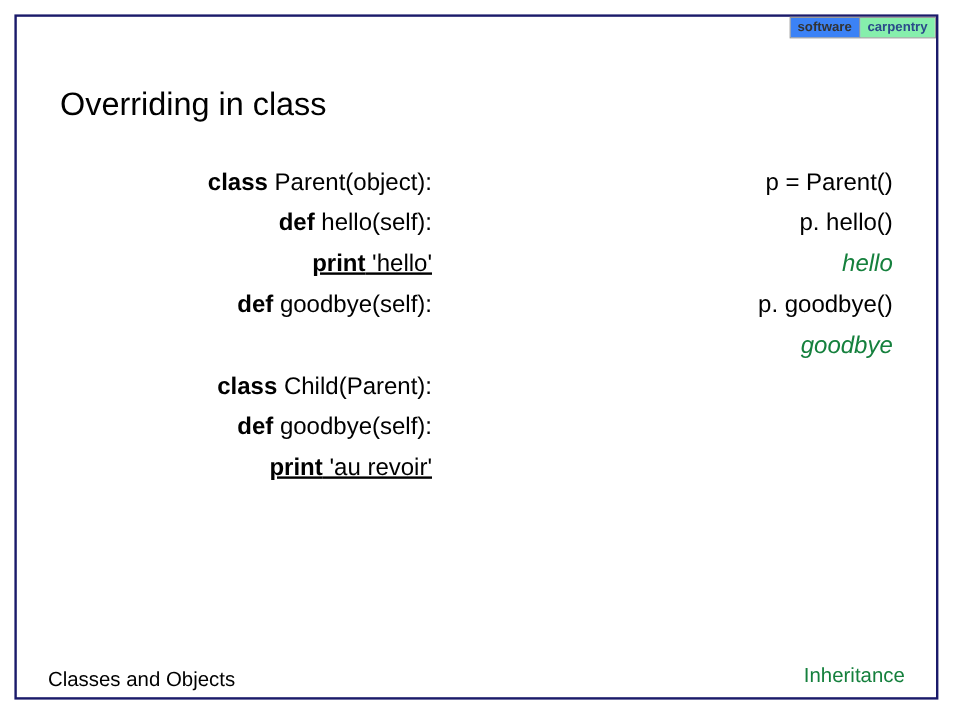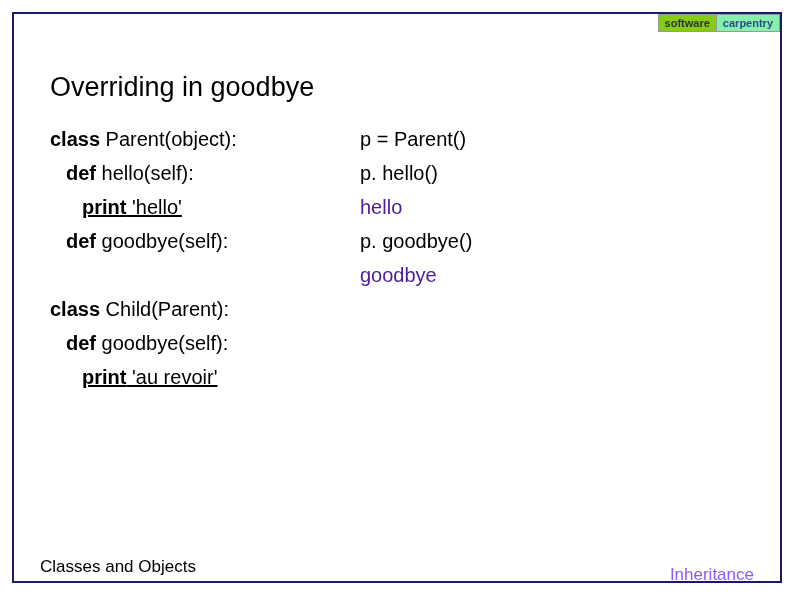--- a/index.html
+++ b/index.html
@@ -31,21 +31,21 @@
       align-items: flex-end;
     }
     .logo-main {
       display: flex;
       border: 1px solid #999;
       font-size: 11px;
       font-weight: bold;
       font-family: Arial, sans-serif;
     }
     .logo-software {
-      background: #84cc16;
+      background: #3b82f6;
       color: #333;
       padding: 2px 6px;
       border-right: 1px solid #999;
     }
     .logo-carpentry {
       background: #86efac;
       color: #2a4a8a;
       padding: 2px 6px;
     }
     .logo-sub {
@@ -57,24 +57,25 @@
     .slide-title {
       position: absolute;
       top: 72px;
       left: 50px;
       font-size: 27px;
       font-weight: normal;
       color: #000;
     }
     .content {
       position: absolute;
-      top: 122px;
+      top: 135px;
       left: 50px;
       right: 50px;
       display: flex;
+      text-align: right;
     }
     .left-col {
       width: 310px;
     }
     .right-col {
       flex: 1;
     }
     .code-line {
       font-size: 20px;
       line-height: 34px;
@@ -85,54 +86,55 @@
       font-weight: bold;
     }
     .indent-1 {
       padding-left: 16px;
     }
     .indent-2 {
       padding-left: 32px;
       text-decoration: underline;
     }
     .output {
-      color: #4c1d95;
+      font-style: italic;
+      color: #15803d;
     }
     .gap {
       height: 34px;
     }
     .footer-left {
       position: absolute;
       bottom: 18px;
       left: 40px;
       font-size: 17px;
       color: #000;
     }
     .footer-right {
       position: absolute;
-      bottom: 10px;
+      bottom: 22px;
       right: 40px;
       font-size: 17px;
-      color: #8b5cf6;
+      color: #15803d;
     }
   </style>
 </head>
 <body>
 
 <div class="slide-frame"></div>
 
 <div class="logo">
   <div class="logo-main">
     <span class="logo-software">software</span>
     <span class="logo-carpentry">carpentry</span>
   </div>
   <div class="logo-sub"></div>
 </div>
 
-<div class="slide-title">Overriding in goodbye</div>
+<div class="slide-title">Overriding in class</div>
 
 <div class="content">
   <div class="left-col">
     <div class="code-line"><span class="bold">class</span><span> Parent(object):</span></div>
     <div class="code-line indent-1"><span class="bold">def</span><span> hello(self):</span></div>
     <div class="code-line indent-2"><span class="bold">print</span><span> 'hello'</span></div>
     <div class="code-line indent-1"><span class="bold">def</span><span> goodbye(self):</span></div>
     <div class="gap"></div>
     <div class="code-line"><span class="bold">class</span><span> Child(Parent):</span></div>
     <div class="code-line indent-1"><span class="bold">def</span><span> goodbye(self):</span></div>

